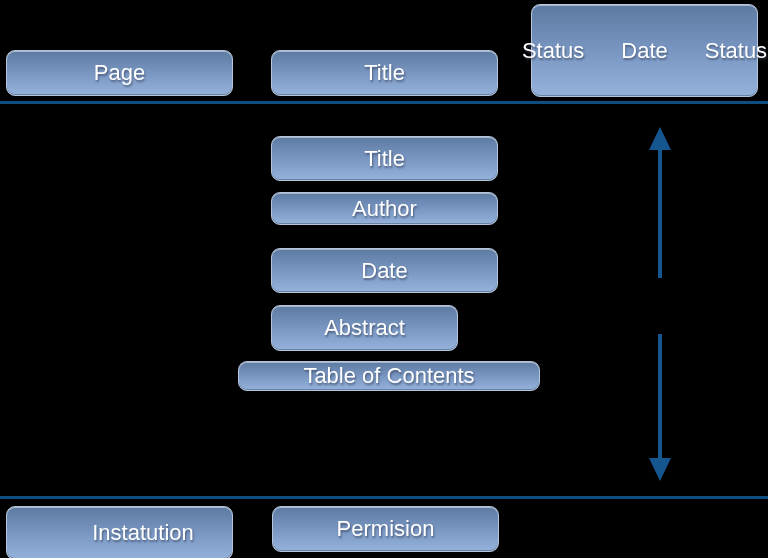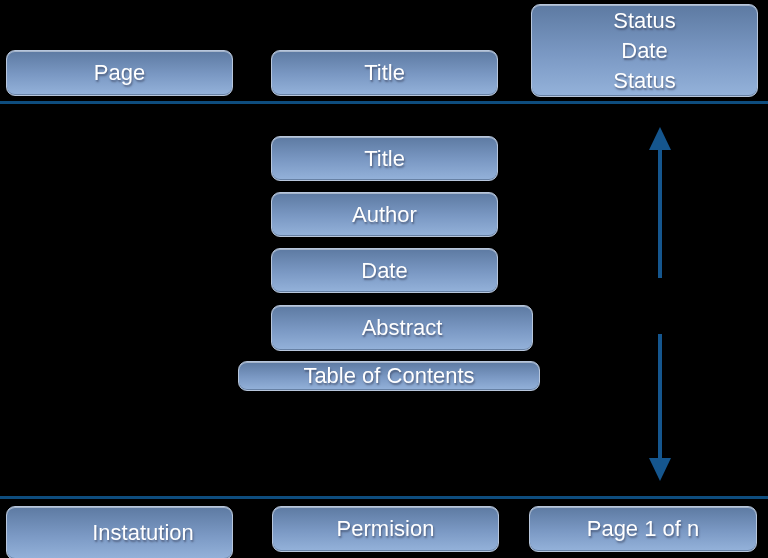--- a/index.html
+++ b/index.html
@@ -24,21 +24,21 @@
                 inset 0 -1px 0 rgba(50,70,100,0.45),
                 2px 3px 5px rgba(0,0,0,0.55);
     color: var(--box-text, #ffffff);
     font-size: 22px;
     display: flex;
     align-items: center;
     justify-content: center;
     text-align: center;
     text-shadow: 1px 2px 2px rgba(55,65,90,0.65);
   }
-  .box.multiline { flex-direction: column; line-height: 30px; }
+  .box.multiline { line-height: 30px; gap: 37px; }
   .hline {
     position: absolute;
     left: 0;
     width: 768px;
     height: 3px;
     background: var(--line-color, #0e4d7e);
   }
   .arrow-shaft {
     position: absolute;
     width: 4px;
@@ -67,34 +67,33 @@
     <span>Status</span>
     <span>Date</span>
     <span>Status</span>
   </div>
 
   <div class="hline" style="top:101px;"></div>
   <div class="hline" style="top:496px;"></div>
 
   <div class="box" style="left:271px; top:136px; width:227px; height:45px;">Title</div>
 
-  <div class="box" style="left:271px; top:192px; width:227px; height:45px;">Author</div>
+  <div class="box" style="left:271px; top:192px; width:227px; height:33px;">Author</div>
 
   <div class="box" style="left:271px; top:248px; width:227px; height:45px;">Date</div>
 
-  <div class="box" style="left:271px; top:305px; width:262px; height:46px;">Abstract</div>
+  <div class="box" style="left:271px; top:305px; width:187px; height:46px;">Abstract</div>
 
   <div class="box" style="left:238px; top:361px; width:302px; height:30px;">Table of Contents</div>
 
   <div>
     <div class="arrow-head up" style="left:649px; top:127px;"></div>
     <div class="arrow-shaft" style="left:658px; top:148px; height:130px;"></div>
     <div class="arrow-shaft" style="left:658px; top:334px; height:126px;"></div>
     <div class="arrow-head down" style="left:649px; top:458px;"></div>
   </div>
 
   <div class="box" style="left:6px; top:506px; width:227px; height:54px;padding-left:47px;">Instatution</div>
 
   <div class="box" style="left:272px; top:506px; width:227px; height:46px;text-align:right;">Permision</div>
 
-  <div class="box" style="left:529px; top:506px; width:228px; height:46px;">Page 1 of n</div>
 
 </div>
 
 </body></html>

